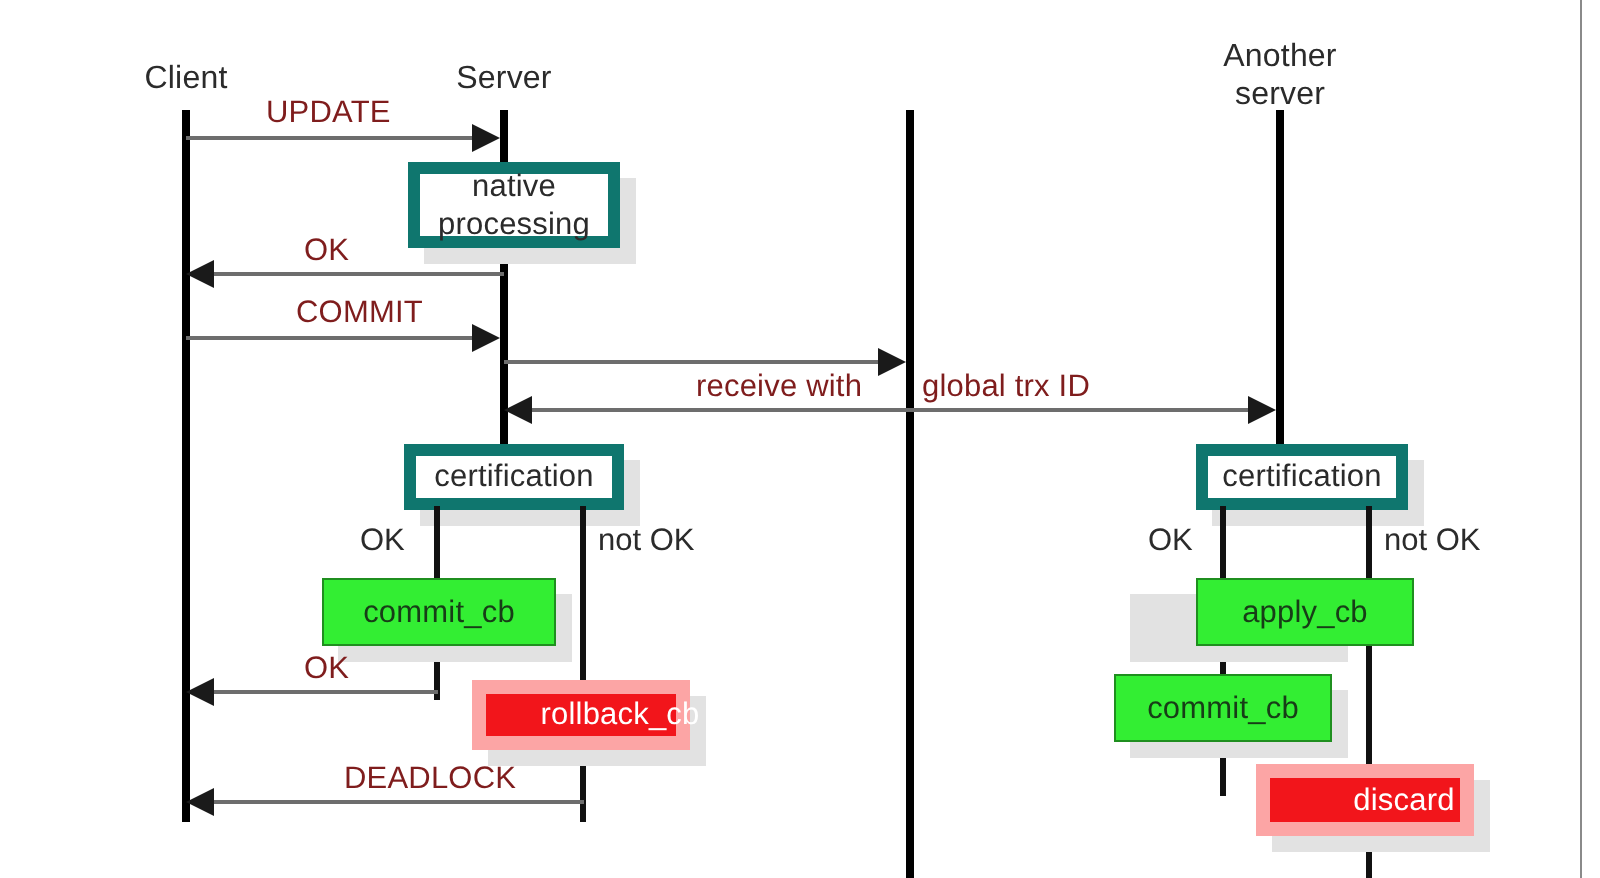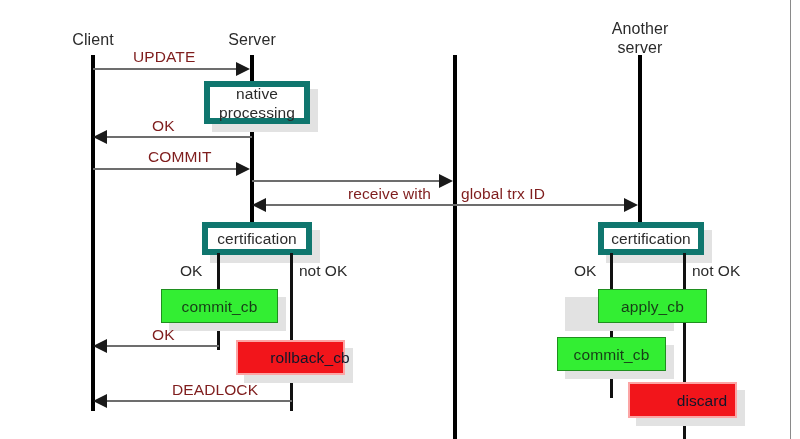--- a/index.html
+++ b/index.html
@@ -104,22 +104,22 @@
     background: #ffffff;
     border: 6px solid #0f766e;
   }
   .box-green {
     background: #33ee33;
     border: 1px solid #1f8f1f;
     color: #173d17;
   }
   .box-red {
     background: #f2151b;
-    border: 2px solid #fca5a5;
-    color: #0f172a;
+    border: 7px solid #fca5a5;
+    color: #ffffff;
     padding-left: 39px;
   }
   .branch-label {
     position: absolute;
     font-size: 15.5px;
     color: #2b2b2b;
     white-space: nowrap;
   }
 </style>
 </head>

